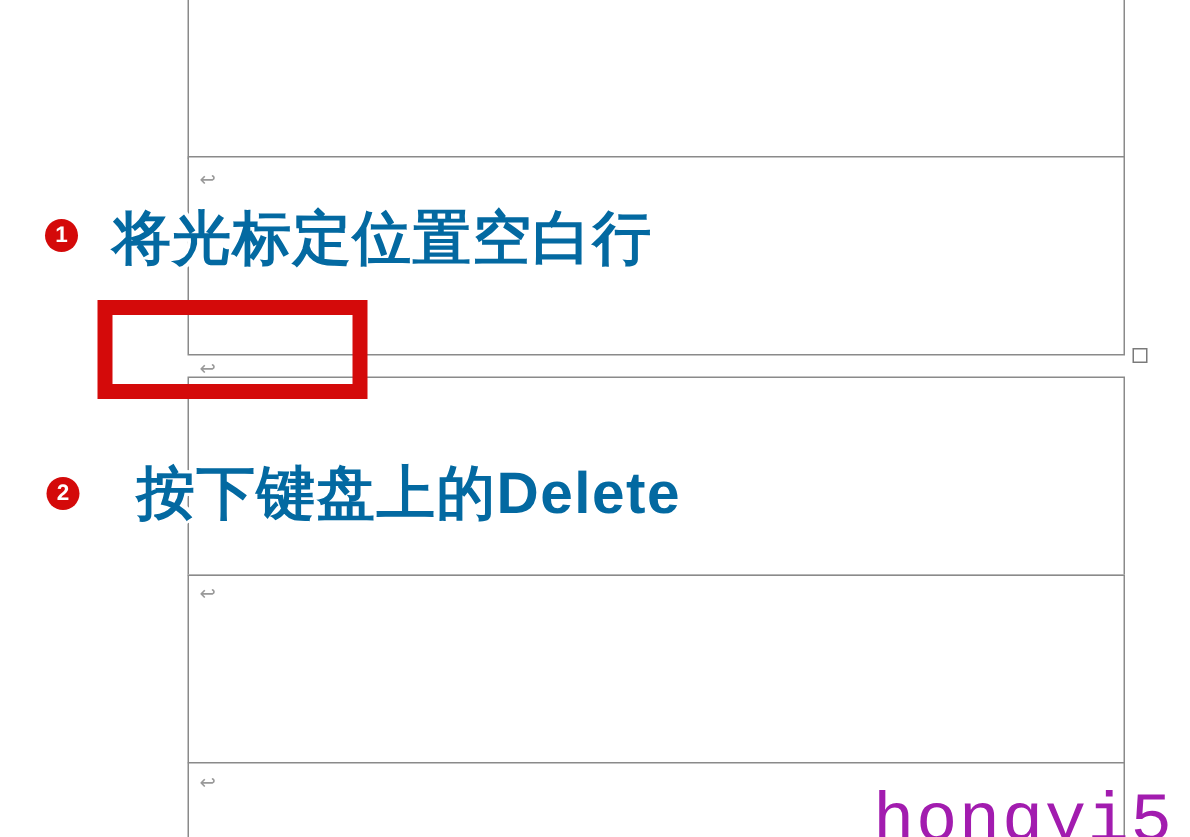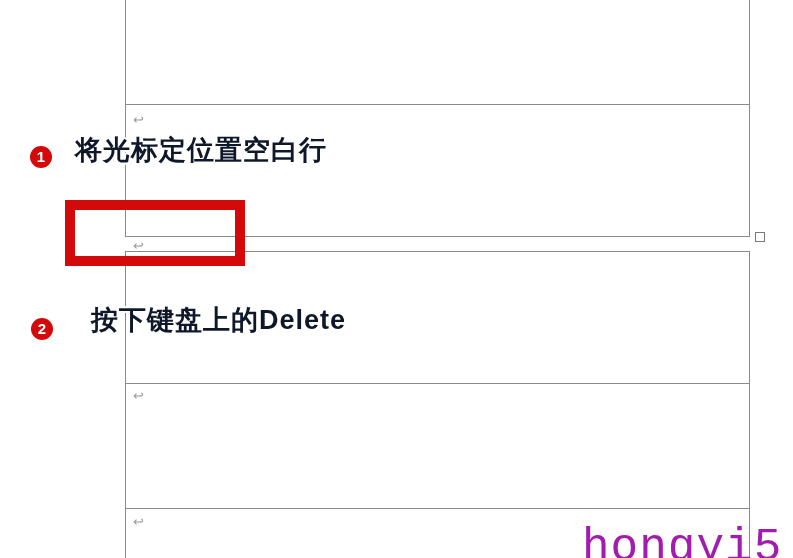--- a/index.html
+++ b/index.html
@@ -90,22 +90,22 @@
     font-size: 15px;
     font-weight: bold;
     line-height: 22px;
     text-align: center;
     box-shadow: 1px 1px 0 rgba(255,255,255,0.6);
   }
 
   
   .instr {
     position: absolute;
-    color: #0f172a;
-    font-size: 27px;
+    color: #0369a1;
+    font-size: 39px;
     font-weight: 700;
     letter-spacing: 1px;
     
     text-shadow:
       -2px -2px 0 #fff,
        2px -2px 0 #fff,
       -2px  2px 0 #fff,
        2px  2px 0 #fff,
       -2px  0   0 #fff,
        2px  0   0 #fff,

